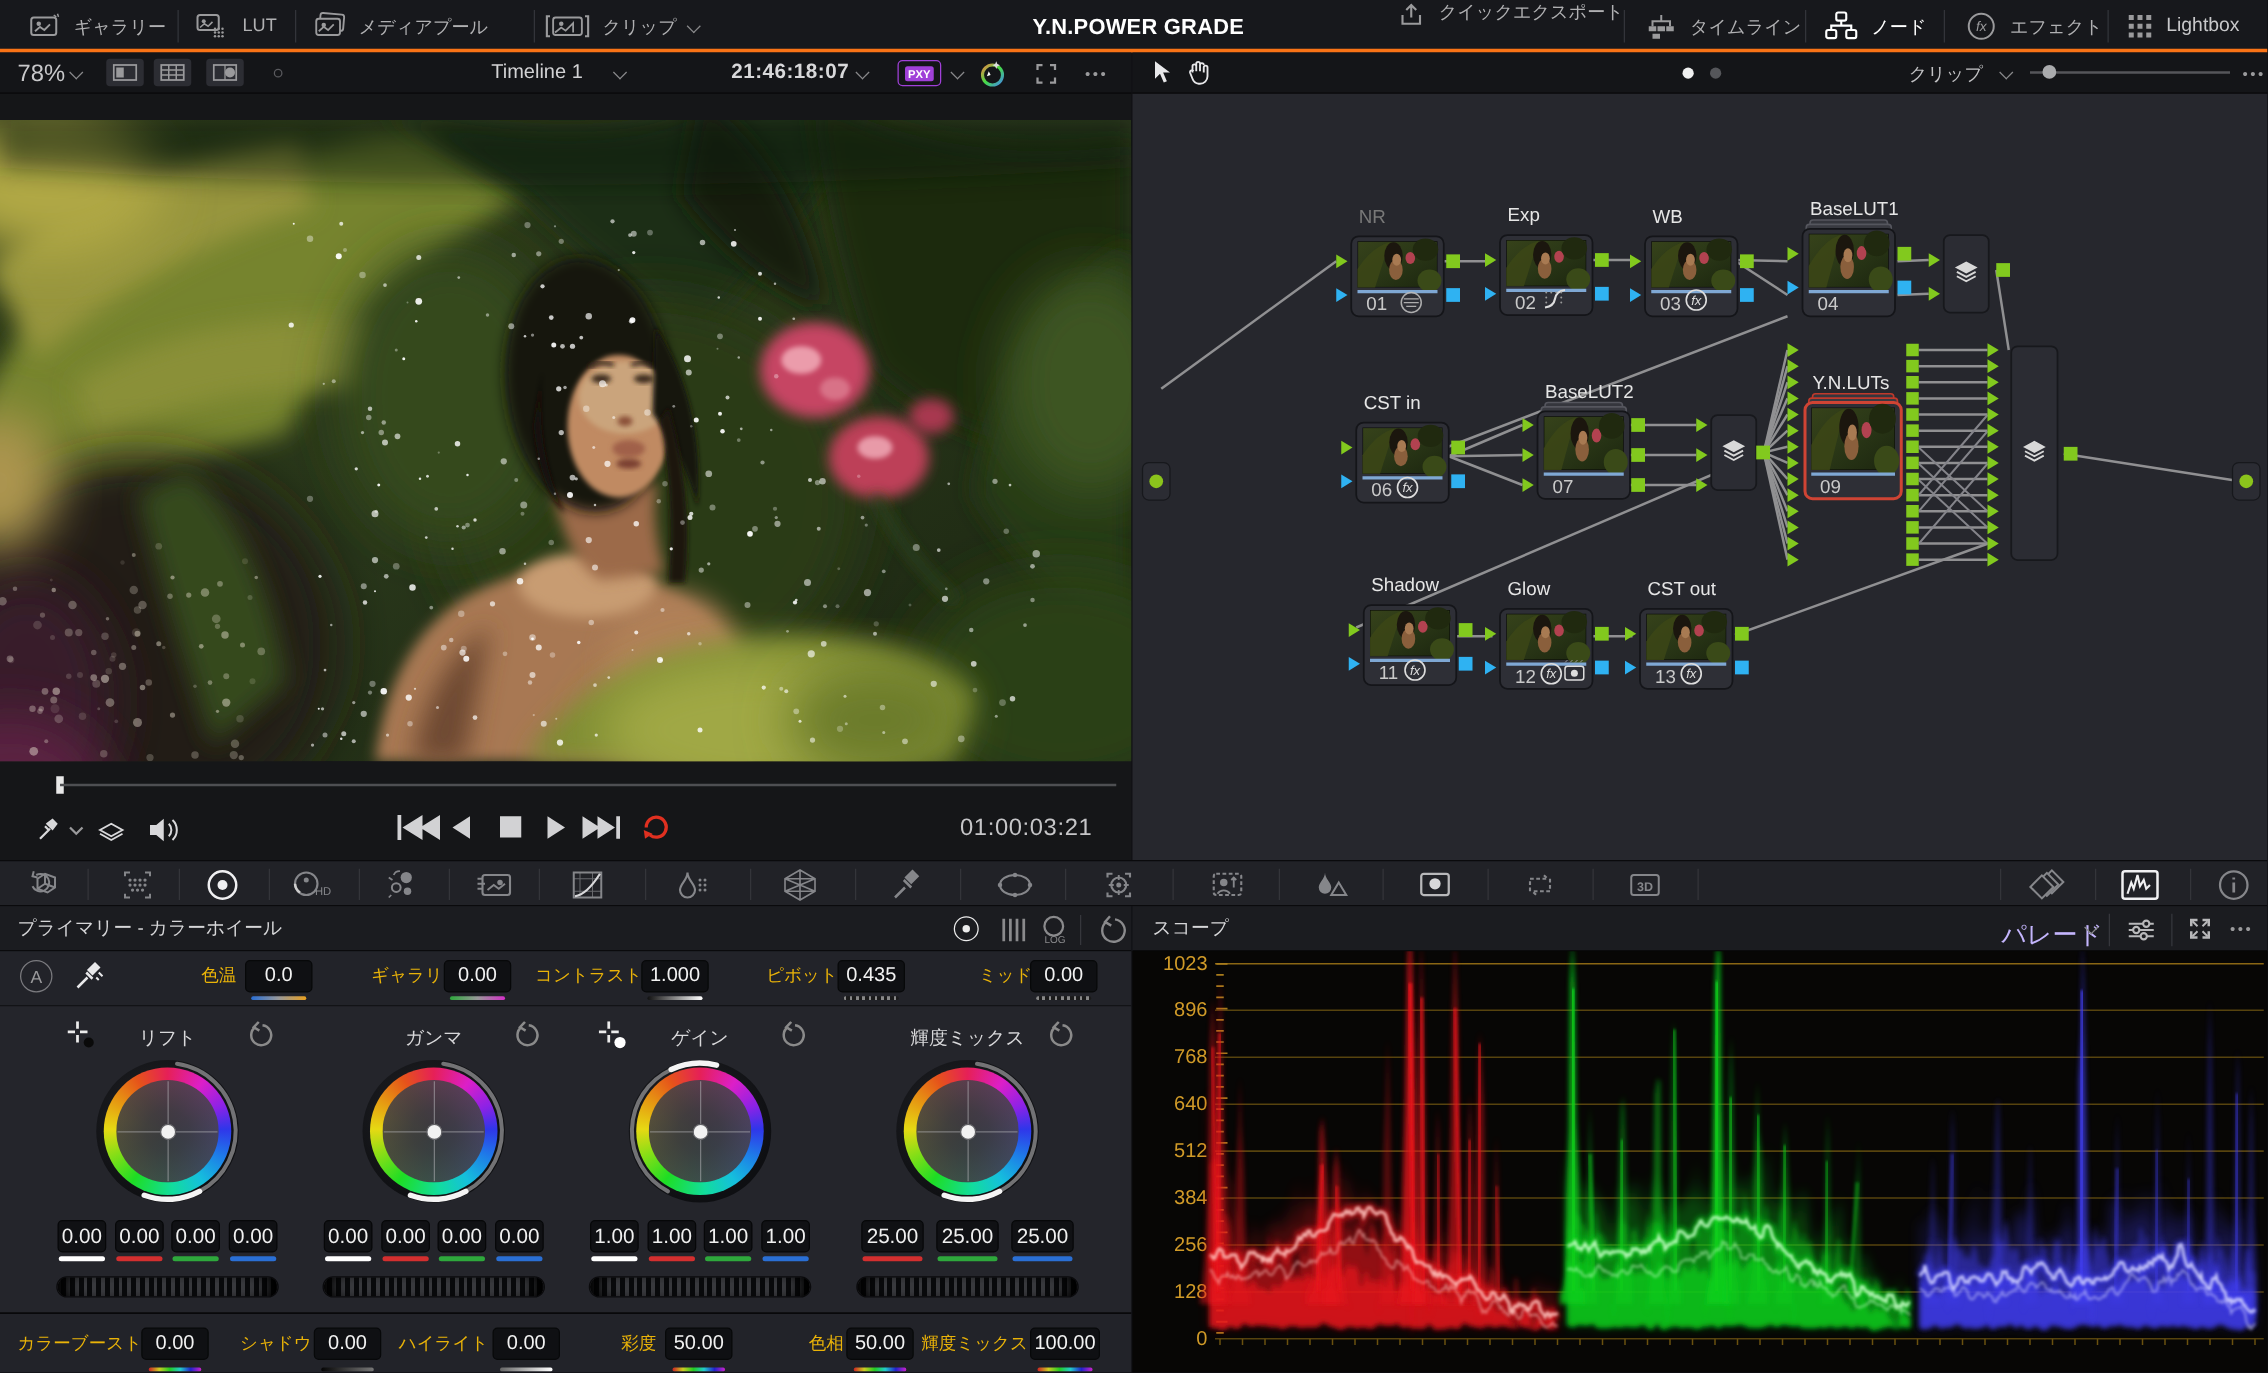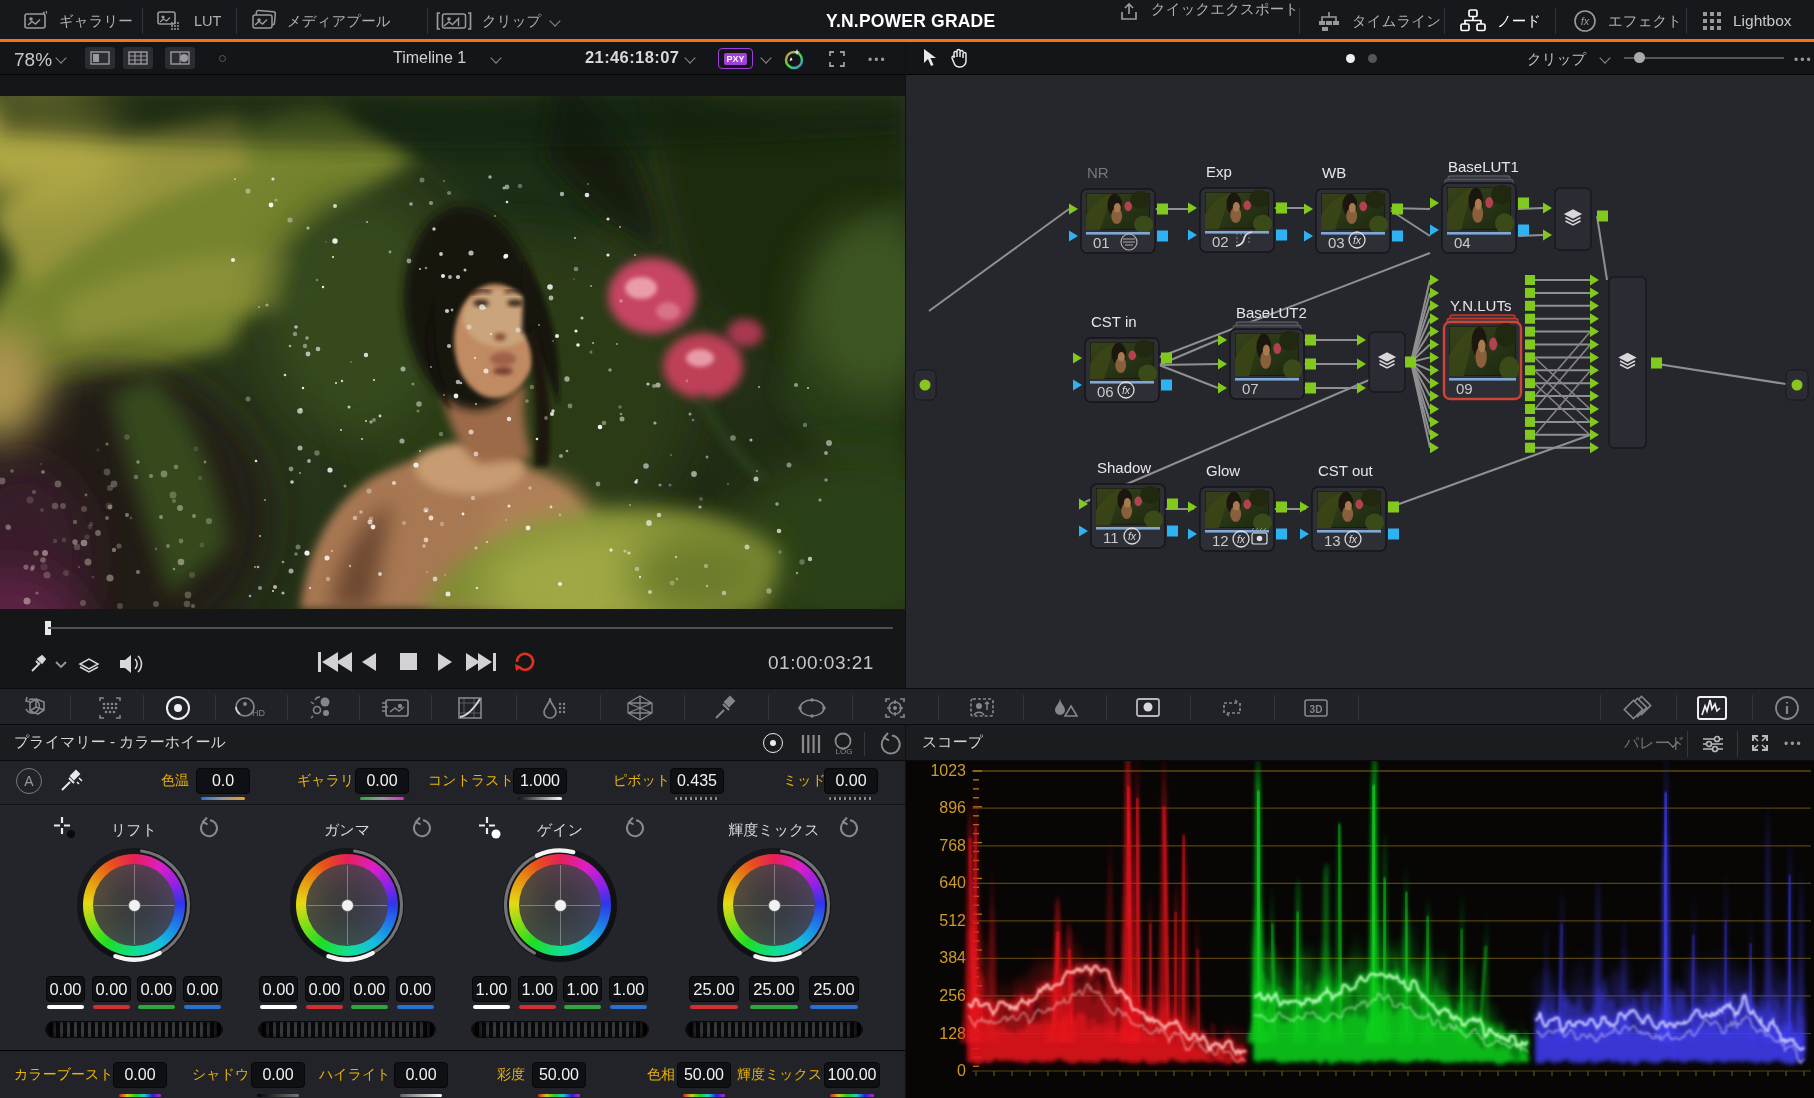--- a/index.html
+++ b/index.html
@@ -1352,21 +1352,21 @@
   <span class="plabel" style="left:647px;top:15px">色相</span>
   <div class="pbox" style="left:677px;top:11px">50.00</div>
   <div class="urb" style="left:683px;top:43px;width:42px"></div>
   <span class="plabel" style="left:737px;top:15px">輝度ミックス</span>
   <div class="pbox" style="left:824px;top:11px;width:56px">100.00</div>
   <div class="urb" style="left:830px;top:43px;width:44px"></div>
 </div>
 
 <div class="abs" id="rhead">
     <span style="margin-left:16px">スコープ</span>
-  <div style="position:absolute;left:718px;top:9px;color:#737373;font-size:15px">パレード</div>
+  <div style="position:absolute;left:695px;top:9px;color:#c4b5fd;font-size:20px">パレード</div>
   <span class="chev" style="position:absolute;left:763px;top:13px"></span>
   <div style="position:absolute;left:781px;top:6px;width:1px;height:26px;background:#36373c"></div>
   <svg style="position:absolute;left:795px;top:7px" width="24" height="24" viewBox="0 0 24 24">
       <g stroke="#b8b8ba" stroke-width="1.7" fill="none">
         <path d="M2,7 h20 M2,12 h20 M2,17 h20"></path>
         <circle cx="16" cy="7" r="2.5" fill="#1b1c20"></circle>
         <circle cx="8" cy="12" r="2.5" fill="#1b1c20"></circle>
         <circle cx="14" cy="17" r="2.5" fill="#1b1c20"></circle>
       </g>
     </svg>

